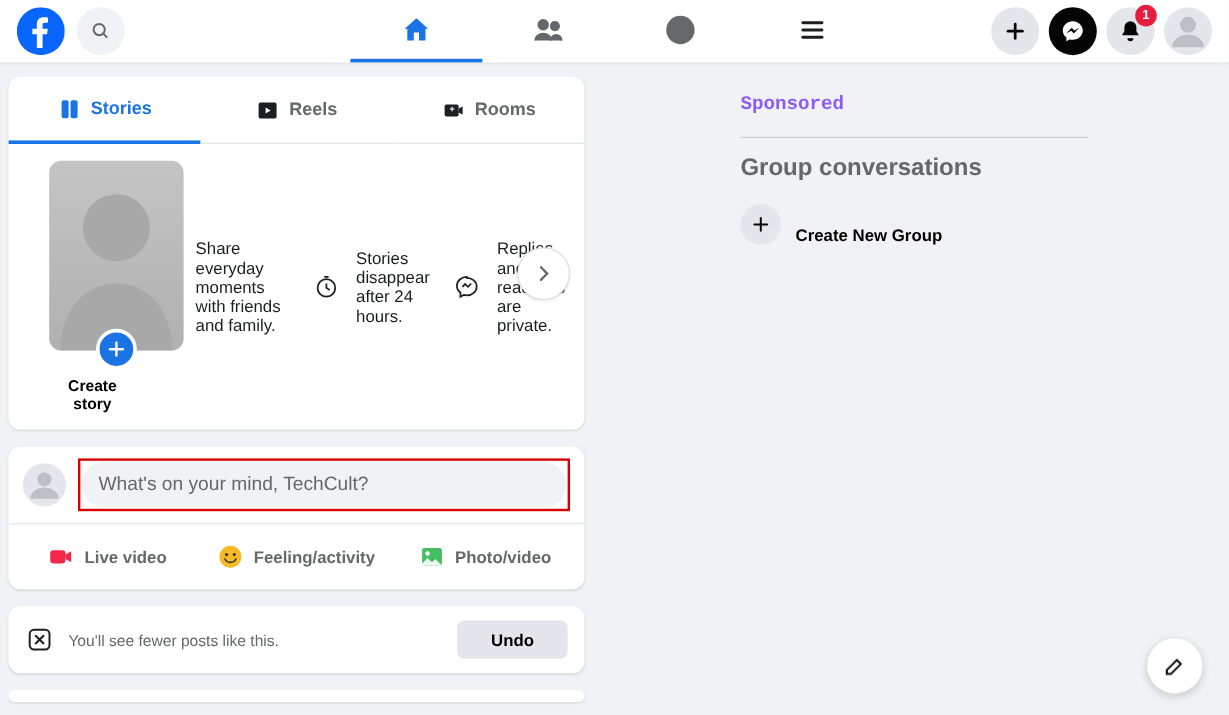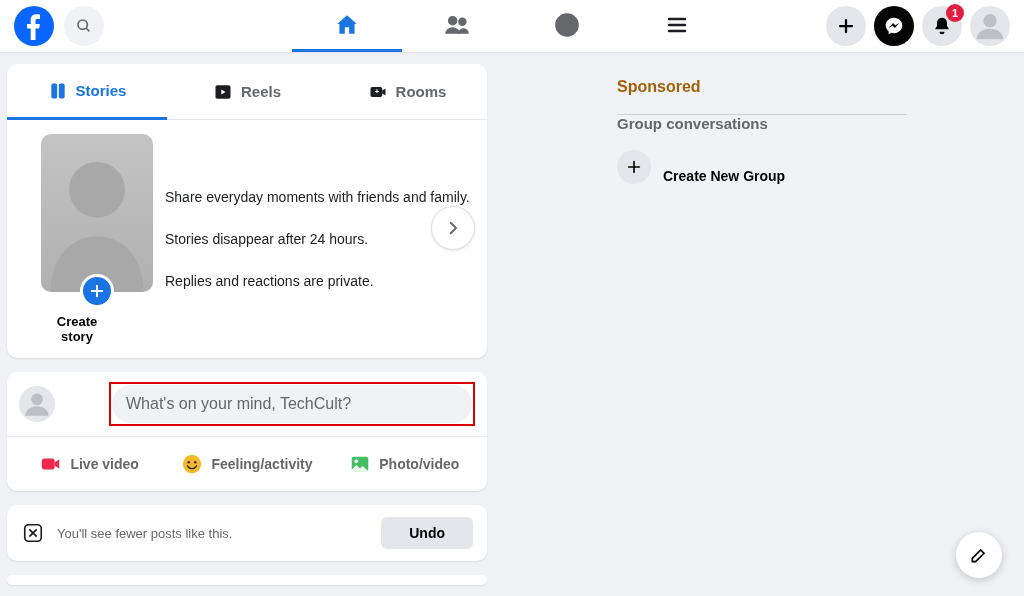--- a/index.html
+++ b/index.html
@@ -27,41 +27,41 @@
 .card { background: #fff; border-radius: 10px; box-shadow: 0 1px 2px rgba(0,0,0,0.1); margin-bottom: 14px; overflow: hidden; }
 .tabs-row { display: flex; }
 .tab-item { flex: 1; height: 56px; display: flex; align-items: center; justify-content: center; gap: 8px; font-size: 15px; font-weight: 600; color: #65676b; border-bottom: 1px solid #e4e6eb; cursor:pointer;}
 .tab-item.active { color: #1b74e4; border-bottom: 3px solid #1b74e4; }
 .stories-body { padding: 14px; display: flex; gap: 14px; position: relative; }
 .story-tile { width: 92px; text-align: center; padding-left: 20px; }
 .story-img { width: 112px; height: 158px; border-radius: 10px; background: linear-gradient(#c4c4c4, #b0b0b0); position: relative; display:flex; align-items:flex-end; justify-content:center;}
 .story-silhouette { width: 100%; height: 100%; display:flex; align-items:center; justify-content:center; }
 .story-plus { width: 34px; height: 34px; border-radius: 50%; background: #1b74e4; border: 3px solid #fff; display:flex; align-items:center; justify-content:center; position:absolute; bottom:-16px; left:50%; transform:translateX(-50%); }
 .story-label { font-weight: 600; font-size: 13px; margin-top: 22px; }
-.story-info { flex: 1; display: flex; flex-direction: column; justify-content: center; gap: 18px; }
+.story-info { flex: 1; display: flex; flex-direction: row; justify-content: center; gap: 18px; }
 .info-row { display: flex; align-items: center; gap: 14px; font-size: 14px; color: #1c1e21; }
 .info-icon { width: 24px; height: 24px; display:flex; align-items:center; justify-content:center; }
 .next-arrow { position: absolute; right: 12px; top: 86px; width: 44px; height: 44px; border-radius: 50%; background: #fff; border: 1px solid #ddd; display:flex; align-items:center; justify-content:center; cursor:pointer; box-shadow:0 1px 3px rgba(0,0,0,0.1);}
 
 .composer-top { display: flex; align-items: center; padding: 10px 12px; gap: 10px; border-bottom: 1px solid #e4e6eb; }
 .composer-avatar { width: 36px; height: 36px; border-radius: 50%; background: #e4e6eb; display:flex; align-items:center; justify-content:center;}
-.composer-input-wrap { flex: 1; border: 2px solid #d90000; padding: 1px; margin-left: 44px;}
+.composer-input-wrap { flex: 1; border: 2px solid #d90000; padding: 1px;}
 .composer-input { background: #f0f2f5; border-radius: 22px; padding: 10px 14px; font-size: 16px; color: #65676b; cursor:pointer;}
 .composer-actions { display: flex; padding: 8px 4px; }
 .comp-action { flex: 1; display: flex; align-items: center; justify-content: center; gap: 8px; font-size: 14px; font-weight: 600; color: #65676b; height: 38px; border-radius: 6px; cursor:pointer;}
 
 .hidden-card { padding: 12px 14px; display:flex; align-items:center; gap:12px; }
 .hidden-icon { width: 24px; height: 24px; display:flex; align-items:center; justify-content:center;}
 .hidden-body { flex:1; }
 .hidden-title { font-weight: 600; font-size: 15px; }
 .hidden-sub { font-size: 13px; color: #65676b; }
 .undo-btn { background: #e4e6eb; border:none; border-radius:6px; padding: 8px 28px; font-weight:600; font-size:14px; cursor:pointer;}
 
-.sponsored-h { font-size: 16px; font-weight: 600; color: #a16207; margin-bottom: 18px; }
-.rc-header { font-size: 15px; font-weight: 600; color: #65676b; border-top: 1px solid #ced0d4; margin-bottom: 12px; }
+.sponsored-h { font-size: 16px; font-weight: 600; color: #8b5cf6; margin-bottom: 18px; font-family: Liberation Mono, monospace; }
+.rc-header { font-size: 20px; font-weight: 600; color: #65676b; padding-top: 14px; border-top: 1px solid #ced0d4; margin-bottom: 12px; }
 .group-row { display: flex; align-items: flex-end; gap: 12px; padding: 6px 0; cursor:pointer;}
 .group-plus { width: 34px; height: 34px; border-radius: 50%; background: #e4e6eb; display:flex; align-items:center; justify-content:center; }
 .group-label { font-size: 14px; font-weight: 600; }
 
 .fab { position: fixed; bottom: 18px; right: 22px; width: 46px; height: 46px; border-radius: 50%; background: #fff; box-shadow: 0 2px 8px rgba(0,0,0,0.2); display:flex; align-items:center; justify-content:center; cursor:pointer;}
 </style>
 </head>
 <body>
 
 <div class="topbar">

